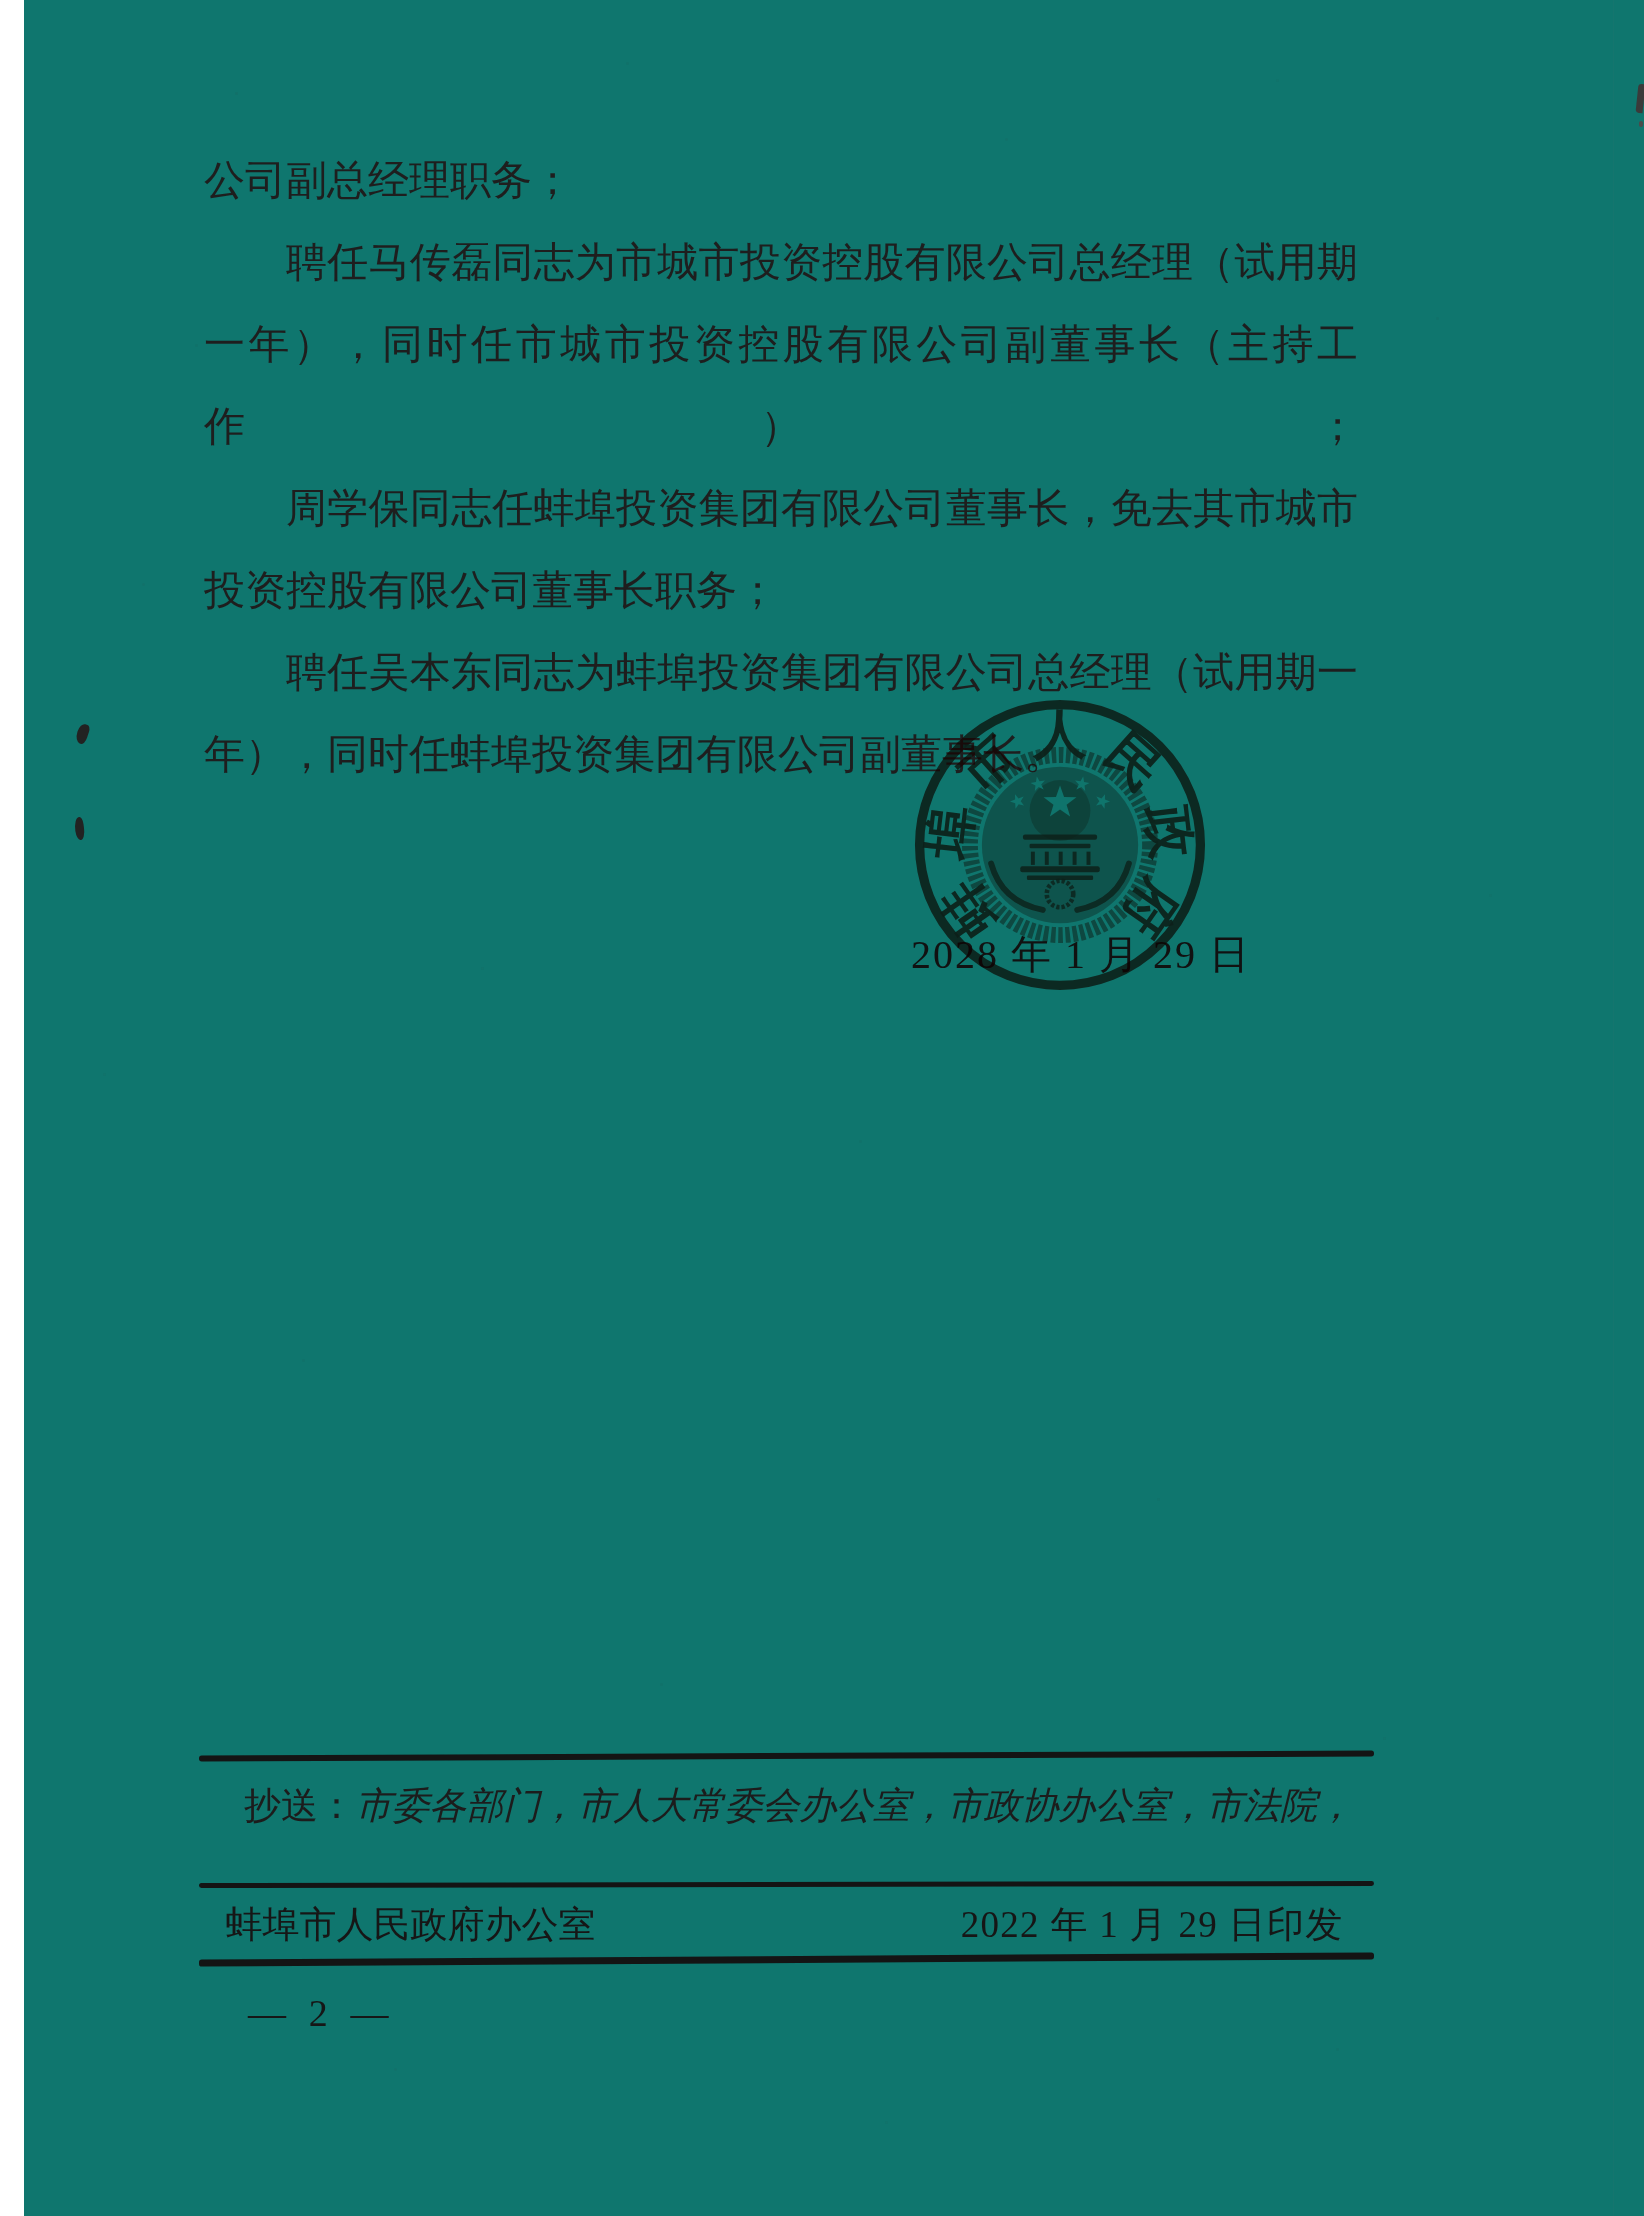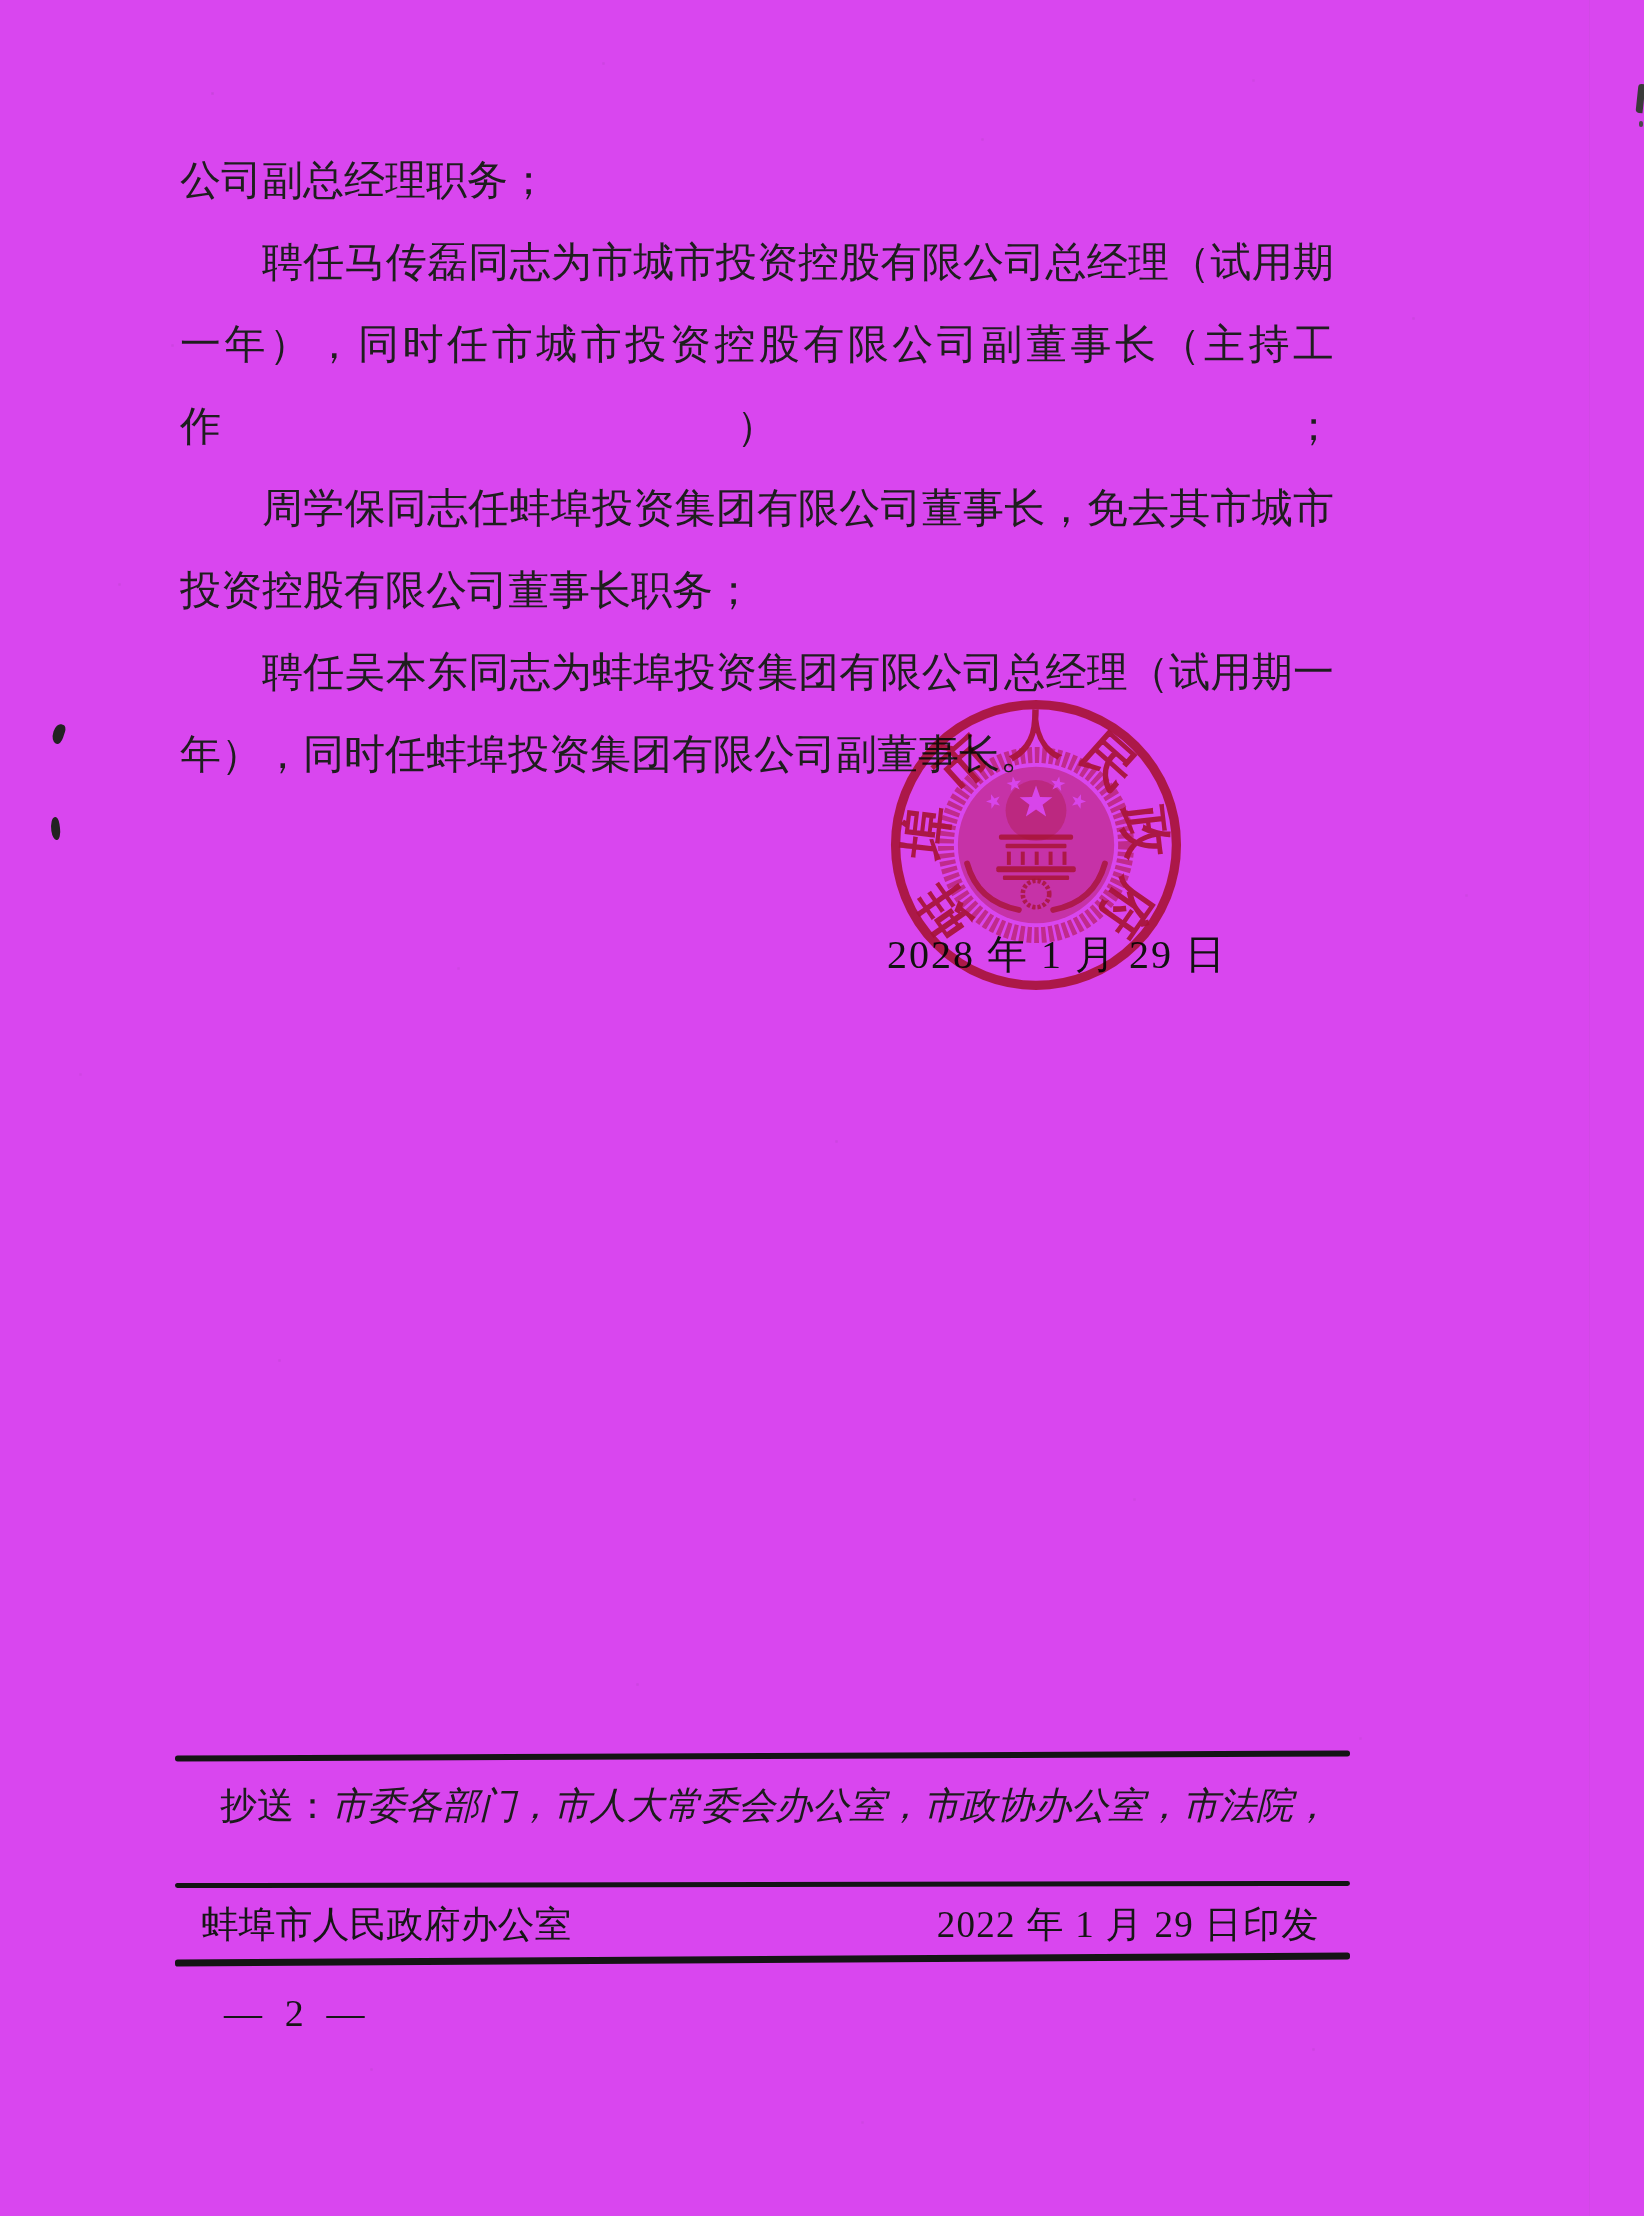--- a/index.html
+++ b/index.html
@@ -5,21 +5,22 @@
   html,body{margin:0;padding:0;}
   body{
     width:1644px;height:2216px;
     background:#ffffff;
     font-family:"Liberation Serif","DejaVu Serif",serif;
     position:relative;
     overflow:hidden;
   }
   .page{
     position:absolute;inset:0;
-    background:#d946ef;
+    background:#0f766e;
+    margin-left:24px;
   }
   
   .speckles{
     position:absolute;top:0;left:0;width:1.3px;height:1.3px;background:transparent;
     box-shadow:
       212px 93px 0 0.7px rgba(60,60,60,.10),
       603px 63px 0 0.7px rgba(60,60,60,.07),
       982px 139px 0 0.7px rgba(60,60,60,.08),
       172px 345px 0 0.7px rgba(60,60,60,.07),
       1253px 80px 0 0.7px rgba(60,60,60,.06),

